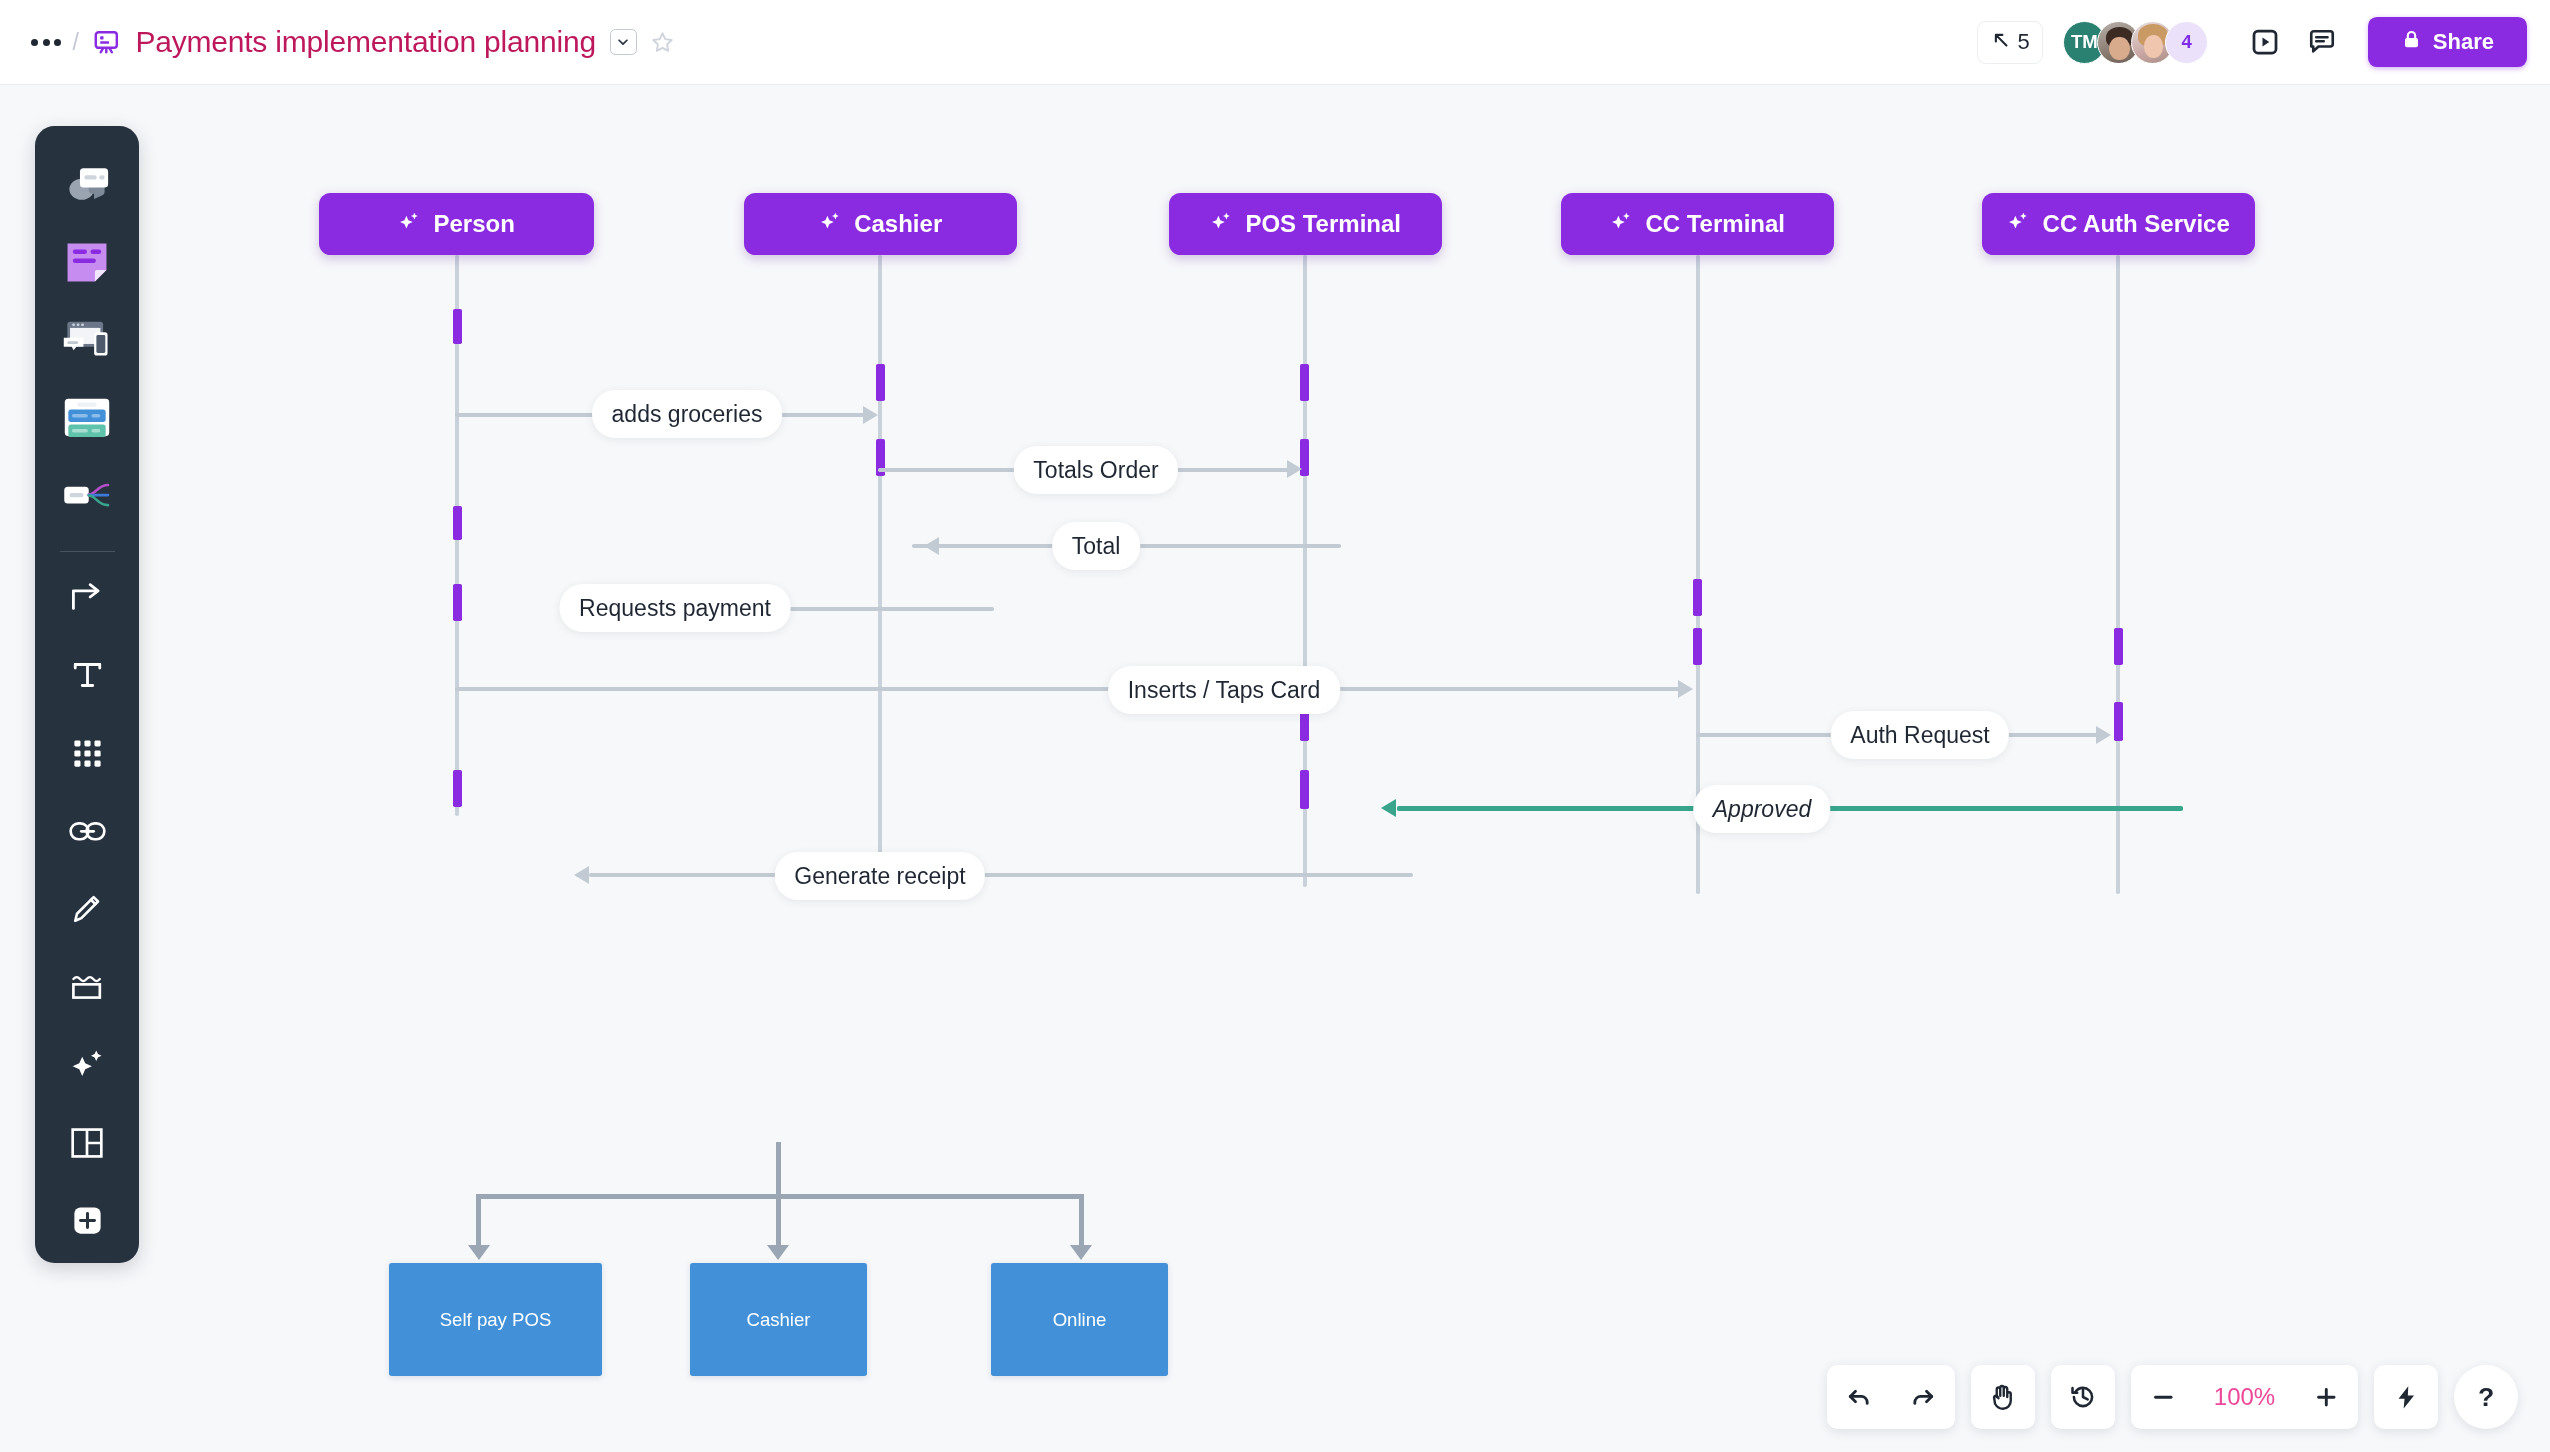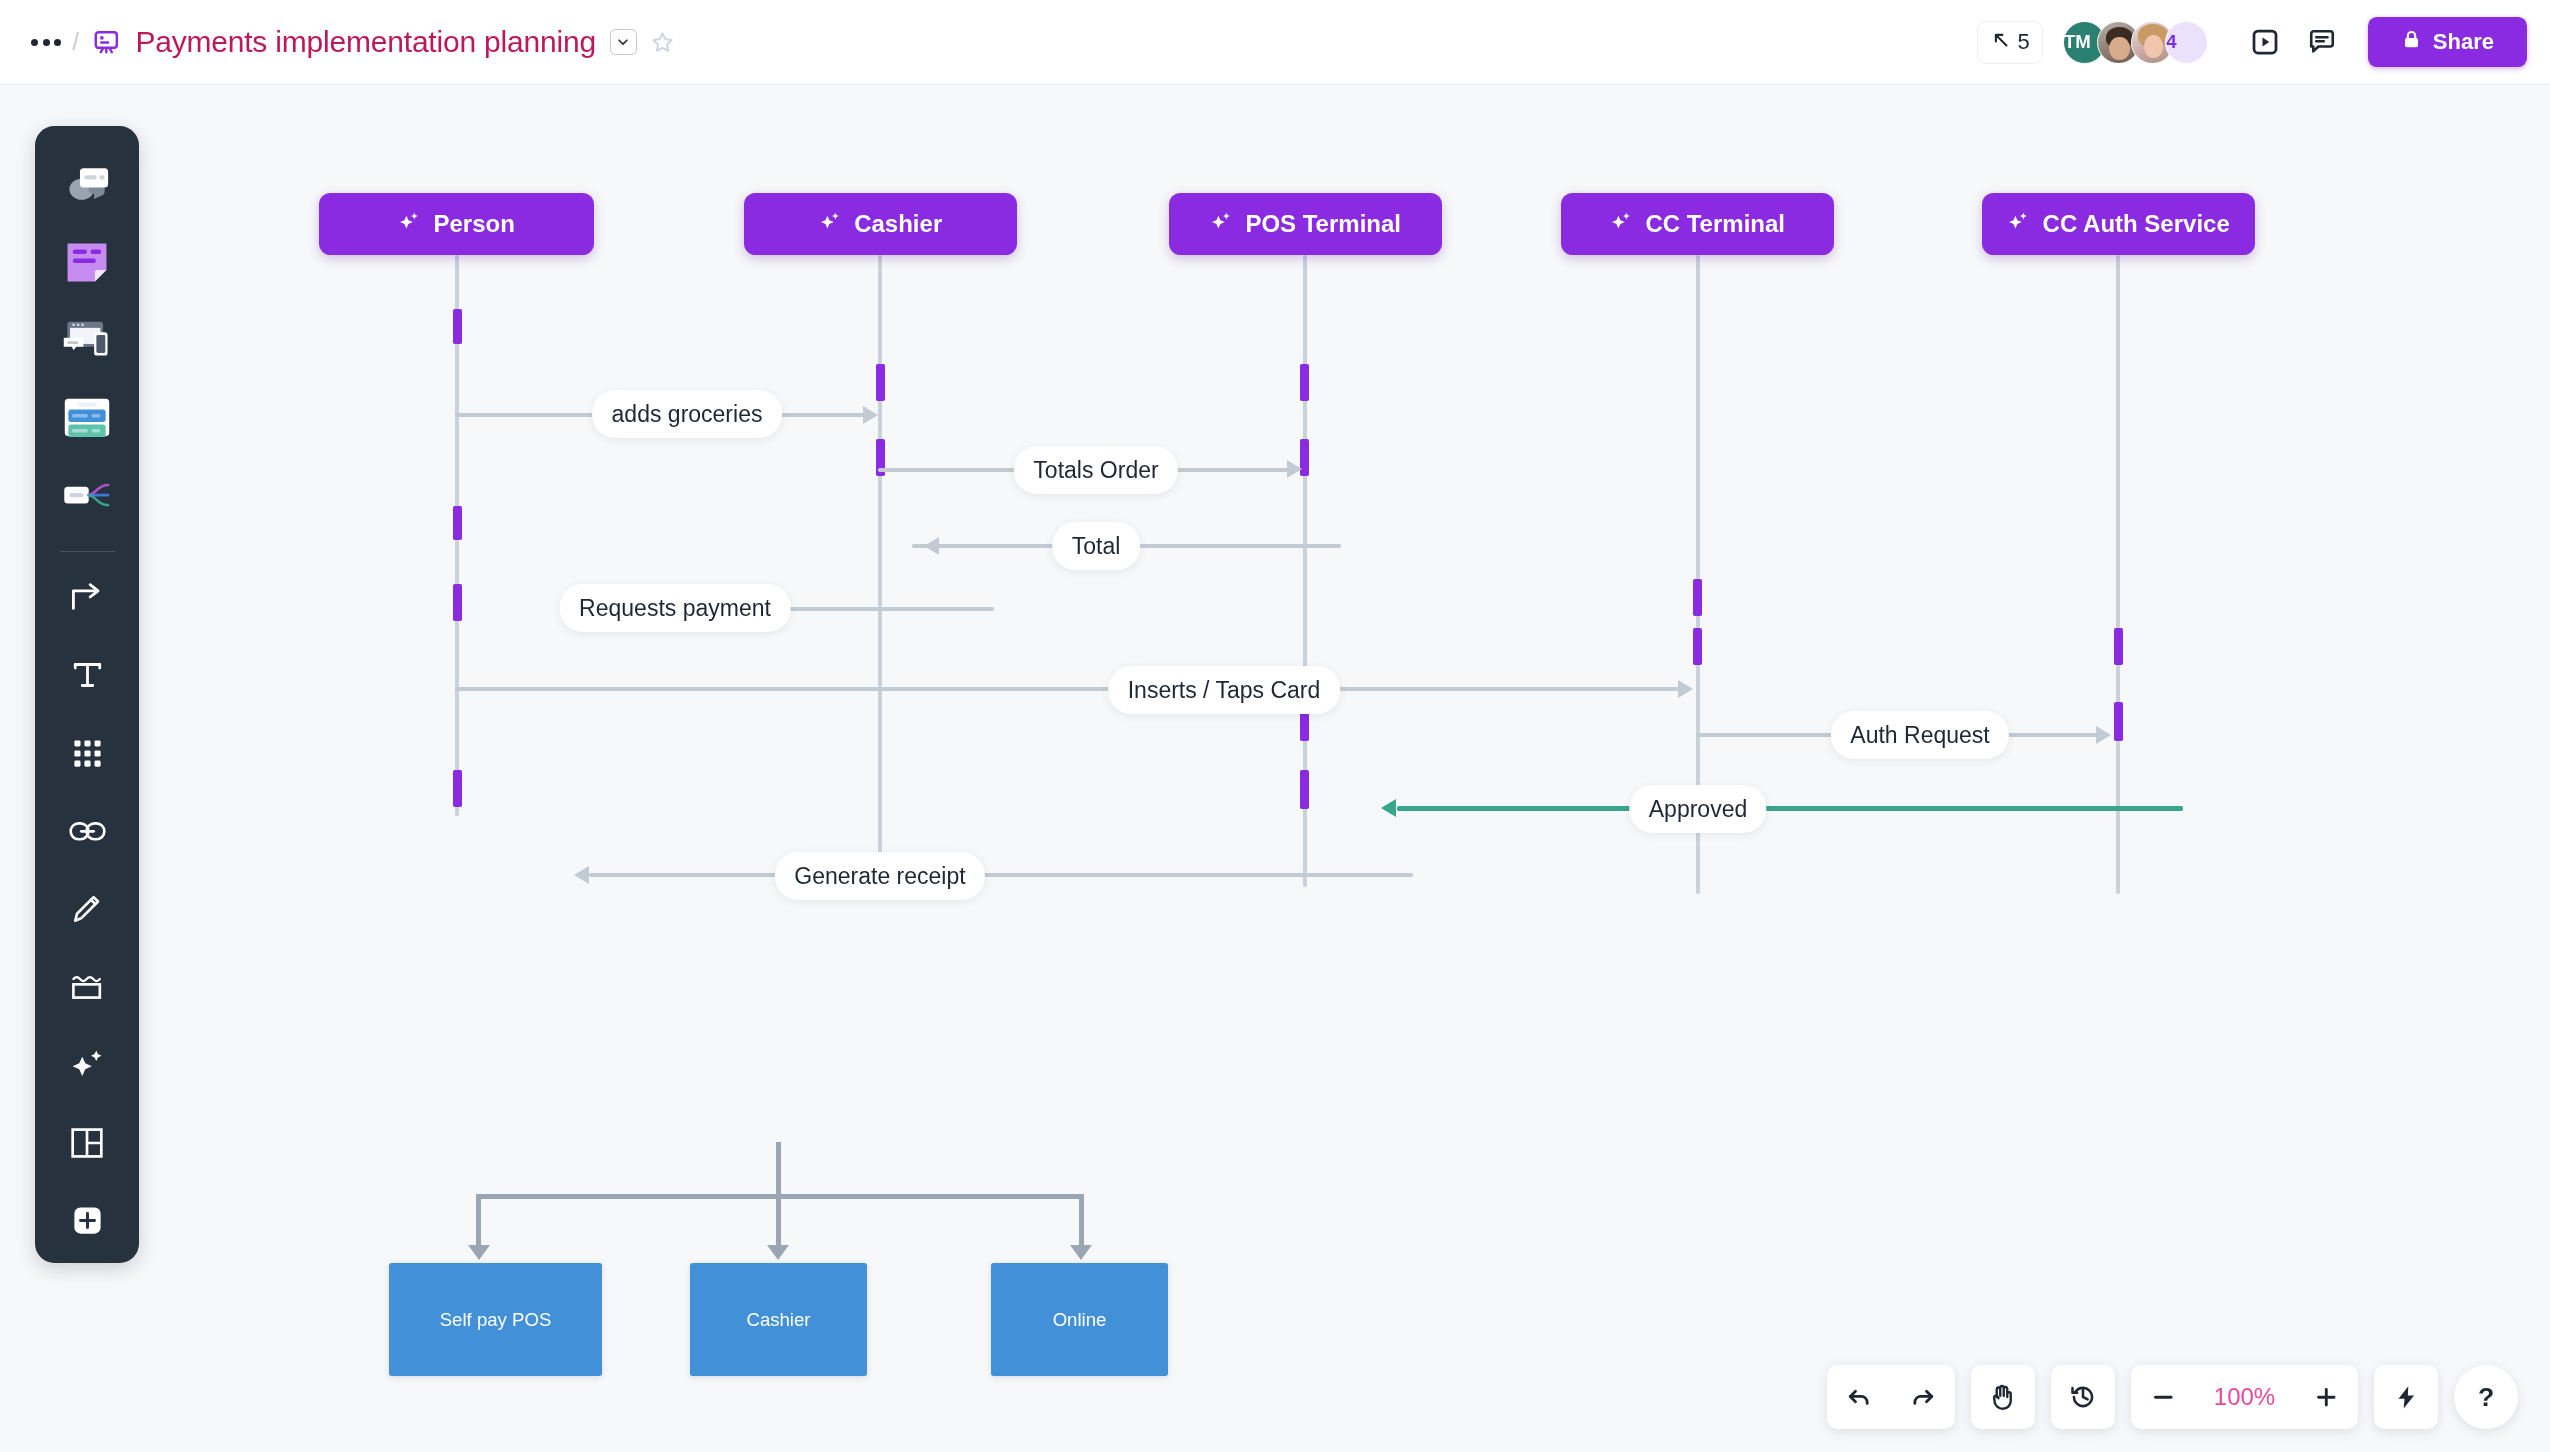--- a/index.html
+++ b/index.html
@@ -50,21 +50,21 @@
     height: 43px; min-width: 66px; padding: 0 12.4px;
     background: #fff; border: 1.3px solid #eceef2; border-radius: 8.9px;
     display: flex; align-items: center; justify-content: center; gap: 7px;
     font-size: 22px; color: #1f2733; font-weight: 500; cursor: pointer;
     margin-right: 19.5px;
   }
   .avatars { display: flex; align-items: center; margin-right: 32px; }
   .avatar {
     width: 43px; height: 43px; border-radius: 50%;
     margin-left: -8.9px; border: 1.8px solid #fff;
-    display: flex; align-items: center; justify-content: flex-start;
+    display: flex; align-items: center; justify-content: center;
     font-size: 18.6px; font-weight: 600; color: #fff; overflow: hidden;
     position: relative; cursor: pointer;
   }
   .avatar:first-child { margin-left: 0; }
   .av-tm { background: #2a8071; }
   .av-m { background: linear-gradient(160deg,#b9b2ac 0%,#8d7f74 55%,#6d5d52 100%); }
   .av-m::before { content:""; position:absolute; left:8px; top:5.3px; width:26.6px; height:21px; border-radius:50% 50% 42% 42%; background:#3b2b22;}
   .av-m::after  { content:""; position:absolute; left:10.6px; top:15px; width:21px; height:23px; border-radius:48%; background:#d8ab8d;}
   .av-f { background: linear-gradient(160deg,#e6dfe0 0%,#caa9a5 60%,#a98d86 100%); }
   .av-f::before { content:""; position:absolute; left:6.2px; top:2.7px; width:30px; height:23px; border-radius:50% 50% 40% 40%; background:#c99a63;}
@@ -497,21 +497,21 @@
   <div class="msg-line" style="left:455px; top:602px; width:1229px;"></div>
   <div class="arrow-r" style="left:1678px; top:595px;"></div>
   <div class="msg-label" style="left:1224px; top:605px;">Inserts / Taps Card</div>
 
   <div class="msg-line" style="left:1696px; top:648px; width:402px;"></div>
   <div class="arrow-r" style="left:2096px; top:641px;"></div>
   <div class="msg-label" style="left:1920px; top:650px;">Auth Request</div>
 
   <div class="msg-line green" style="left:1397px; top:721px; width:786px;"></div>
   <div class="arrow-l green" style="left:1381px; top:714px;"></div>
-  <div class="msg-label" style="left:1698px; top:724px;">Approved</div>
+  <div class="msg-label" style="left:1762px; top:724px;font-style:italic;">Approved</div>
 
   <div class="msg-line" style="left:589px; top:788px; width:824px;"></div>
   <div class="arrow-l" style="left:574px; top:781px;"></div>
   <div class="msg-label" style="left:880px; top:791px;">Generate receipt</div>
 
   <div class="fc-v" style="left:776px; top:1057px; height:57px;"></div>
   <div class="fc-h" style="left:476px; top:1109px; width:607px;"></div>
   <div class="fc-v" style="left:476px; top:1109px; height:55px;"></div>
   <div class="fc-v" style="left:776px; top:1109px; height:55px;"></div>
   <div class="fc-v" style="left:1079px; top:1109px; height:55px;"></div>

